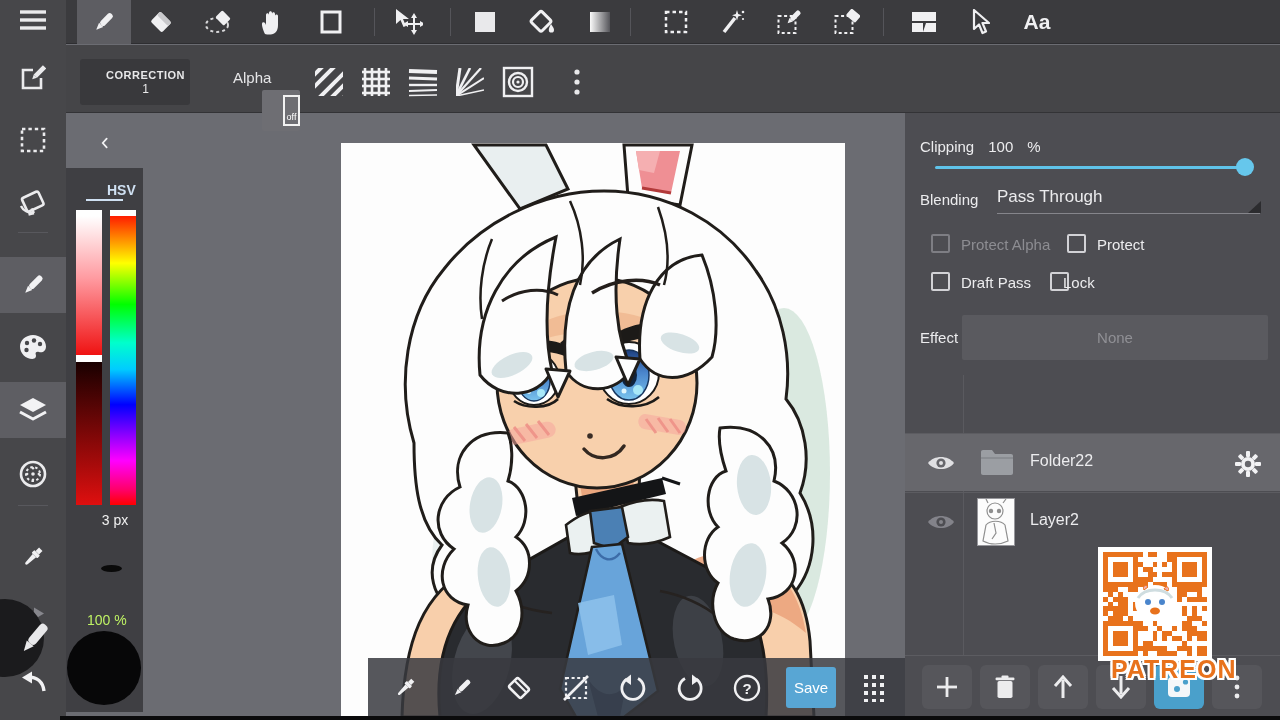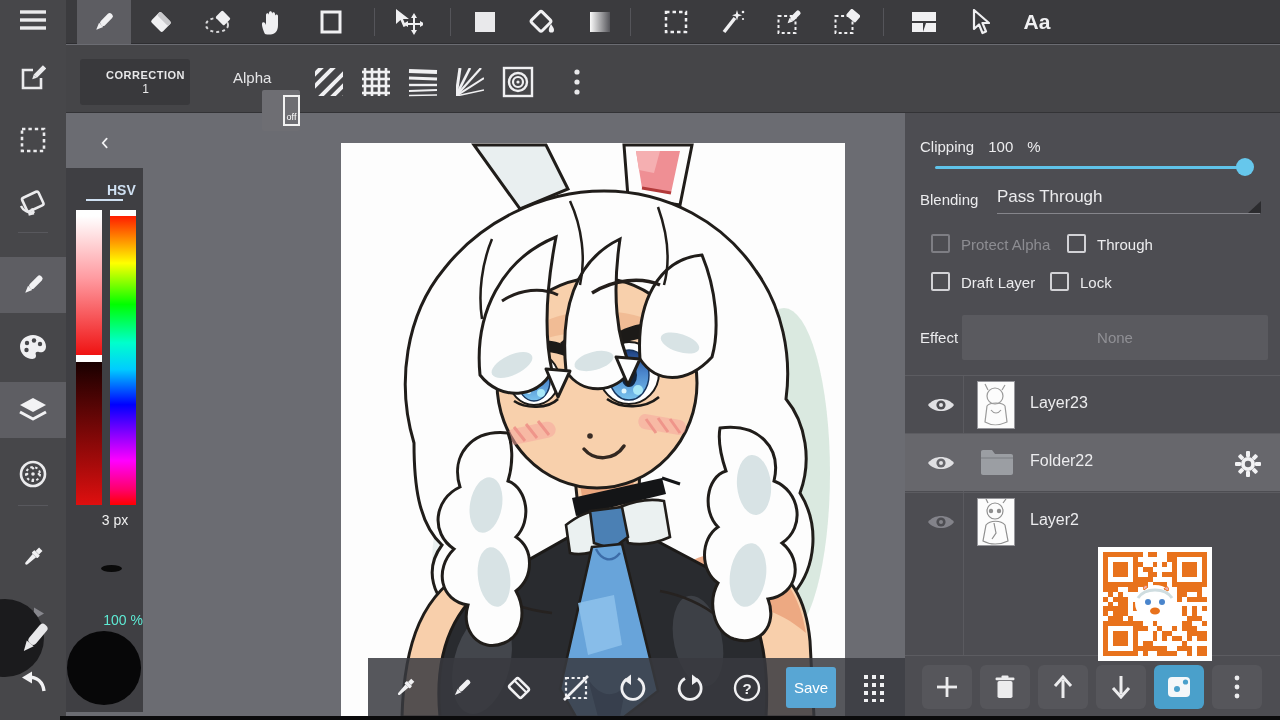--- a/index.html
+++ b/index.html
@@ -33,21 +33,21 @@
   #hsv-tab { left:86px; top:182px; width:37px; text-align:center; color:#cfe0f2; font-weight:bold; font-size:14px; border-bottom:2px solid #cfe0f2; padding-bottom:1px; }
   .bar { position:absolute; top:210px; width:26px; height:295px; }
   #bar-sv { left:76px; }
   #bar-hue { left:110px; background:linear-gradient(#f00,#ff8000 9%,#ff0 18%,#0f0 32%,#0fc 45%,#0cf 54%,#00f 66%,#80f 76%,#f0f 85%,#f06 95%,#f00); }
   .bar-cap { position:absolute; left:0; top:0; width:26px; height:6px; background:#fff; }
   #sv-top { position:absolute; left:0; top:6px; width:26px; height:139px; background:linear-gradient(#ffffff,#ff9aa0 45%,#ef1212); }
   #sv-mark { position:absolute; left:0; top:145px; width:26px; height:7px; background:#fff; }
   #sv-bot { position:absolute; left:0; top:152px; width:26px; height:143px; background:linear-gradient(#190000,#df0f0f); }
   #brush-size { left:66px; top:512px; width:77px; text-align:center; color:#f0f0f0; font-size:14px; }
   #brush-dot { left:101px; top:565px; width:7px; height:7px; border-radius:50%; background:#0a0a0a; }
-  #brush-opacity { left:66px; top:612px; width:77px; text-align:right; color:#5eead4; font-size:14px; }
+  #brush-opacity { left:66px; top:612px; width:77px; text-align:left; color:#bef264; font-size:14px; }
   #brush-swatch { left:67px; top:631px; width:74px; height:74px; border-radius:50%; background:#070708; }
   #hsv-back { left:80px; top:128px; width:28px; height:30px; display:flex; align-items:center; justify-content:center; }
   
   #canvas { left:341px; top:143px; width:504px; height:574px; background:#fdfdfd; overflow:hidden; }
   
   #canvas-toolbar { left:368px; top:658px; width:537px; height:59px; background:rgba(56,58,63,.85); }
   .cbt { position:absolute; top:8px; width:44px; height:44px; display:flex; align-items:center; justify-content:center; }
   #save-btn { position:absolute; left:418px; top:9px; width:50px; height:41px; background:#58a6d4; border-radius:3px;
     display:flex; align-items:center; justify-content:center; color:#fff; font-size:15px; }
   
@@ -595,53 +595,33 @@
     <div id="op-knob"></div>
 
     <div id="blend-label">Blending</div>
     <div id="blend-value">Pass Through</div>
     <div id="blend-underline"></div>
     <div id="blend-caret"></div>
 
     <div class="chk dis" style="left:26px; top:121px"></div>
     <div class="chk-label dis" style="left:56px; top:123px">Protect Alpha</div>
     <div class="chk" style="left:162px; top:121px"></div>
-    <div class="chk-label" style="left:192px; top:123px">Through</div>
+    <div class="chk-label" style="left:192px; top:123px">Protect</div>
     <div class="chk" style="left:26px; top:159px"></div>
-    <div class="chk-label" style="left:56px; top:161px">Draft Layer</div>
+    <div class="chk-label" style="left:56px; top:161px">Draft Pass</div>
     <div class="chk" style="left:145px; top:159px"></div>
-    <div class="chk-label" style="left:175px; top:161px">Lock</div>
+    <div class="chk-label" style="left:158px; top:161px">Lock</div>
 
     <div id="effect-label">Effect</div>
     <div id="effect-none">
         <span>None</span>
       </div>
 
     <div id="vline-layers"></div>
 
-    <div class="lrow" style="top:262px">
-      <span class="eye">
-          <svg width="28" height="20" viewBox="0 0 28 20">
-            <path d="M1,10 C7,2 21,2 27,10 C21,18 7,18 1,10 Z" fill="#e0e0e3"></path>
-            <circle cx="14" cy="10" r="4.6" fill="#4d4d52"></circle>
-            <circle cx="14" cy="10" r="2" fill="#e0e0e3"></circle>
-          </svg>
-        </span>
-      <span class="thumb">
-          <svg width="36" height="46" viewBox="0 0 36 46">
-            <g fill="none" stroke="#9a9a9a" stroke-width="1.2">
-              <circle cx="17" cy="14" r="8"></circle>
-              <path d="M10,8 L7,2 M24,8 L27,3"></path>
-              <path d="M9,24 C12,20 24,20 27,24 L29,40 C20,44 14,44 7,40 Z"></path>
-              <path d="M13,28 C16,32 20,32 23,28"></path>
-            </g>
-          </svg>
-        </span>
-      <span class="lname">Layer23</span>
-    </div>
     <div class="lrow sel" style="top:320px">
       <span class="eye">
           <svg width="28" height="20" viewBox="0 0 28 20">
             <path d="M1,10 C7,2 21,2 27,10 C21,18 7,18 1,10 Z" fill="#e0e0e3"></path>
             <circle cx="14" cy="10" r="4.6" fill="#67676c"></circle>
             <circle cx="14" cy="10" r="2" fill="#e0e0e3"></circle>
           </svg>
         </span>
       <span style="position:absolute; left:74px; top:14px">
           <svg width="36" height="29" viewBox="0 0 36 29">
@@ -1075,15 +1055,16 @@
       <svg width="42" height="38" viewBox="0 0 42 38">
           <ellipse cx="21" cy="19" rx="20" ry="18" fill="#fff"></ellipse>
           <path d="M10,6 C8,2 12,0 14,3 Z M30,5 C32,1 36,3 34,7 Z" fill="#f5afb1" stroke="#e8721c" stroke-width="1"></path>
           <circle cx="14" cy="18" r="3" fill="#4a85cc"></circle>
           <circle cx="28" cy="18" r="3" fill="#4a85cc"></circle>
           <ellipse cx="21" cy="27" rx="5" ry="3.5" fill="#e8721c"></ellipse>
           <path d="M4,14 C8,8 14,6 21,6 C28,6 34,8 38,14" fill="none" stroke="#cfdde0" stroke-width="3"></path>
         </svg>
     </div>
   </div>
+  <div id="patreon-label" class="abs">PATREON</div>
 
   <div id="bottom-strip" class="abs"></div>
 </div>
 
 </body></html>

